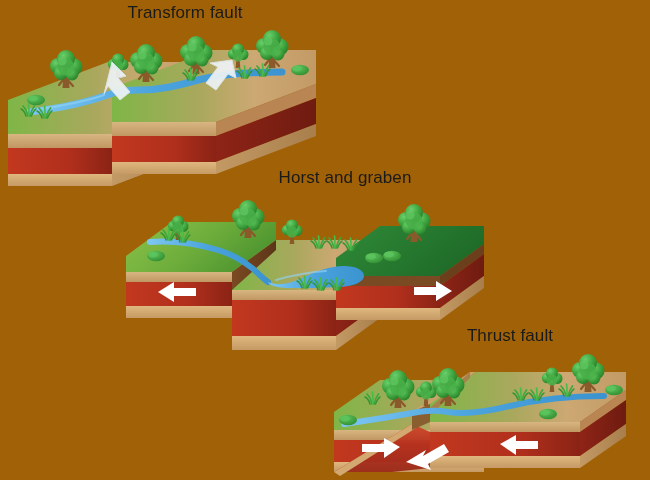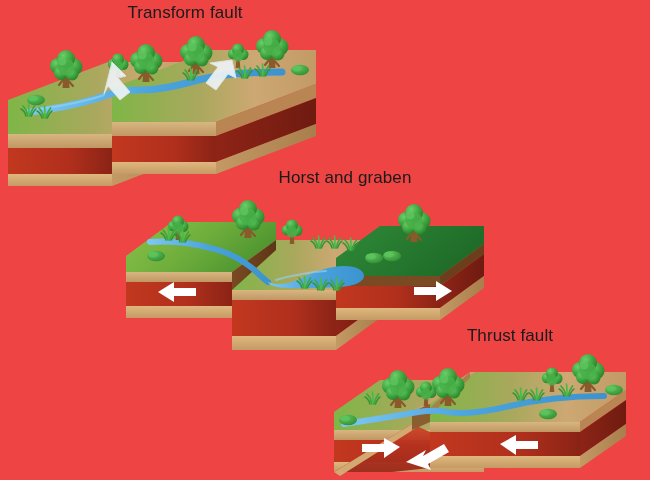--- a/index.html
+++ b/index.html
@@ -1,18 +1,18 @@
 <!DOCTYPE html>
 <html><head>
 <meta charset="utf-8">
 <style>
   html,body{margin:0;padding:0;background:#ffffff;}
   body{width:650px;height:480px;overflow:hidden;
        font-family:"Liberation Sans","DejaVu Sans",sans-serif;}
-  #stage{position:relative;width:650px;height:480px;background:#ef4444;text-align:right;}
+  #stage{position:relative;width:650px;height:480px;background:#a16207;text-align:right;}
   svg.diagram{position:absolute;left:0;top:0;width:650px;height:480px;}
   .title-text{font-family:"Liberation Sans","DejaVu Sans",sans-serif;
        font-size:17px;fill:#1a1a1a;text-anchor:middle;letter-spacing:0.1px;}
 </style>
 </head>
 <body>
 
 <div id="stage">
 
   <svg class="diagram" viewBox="0 0 650 480" xmlns="http://www.w3.org/2000/svg">

